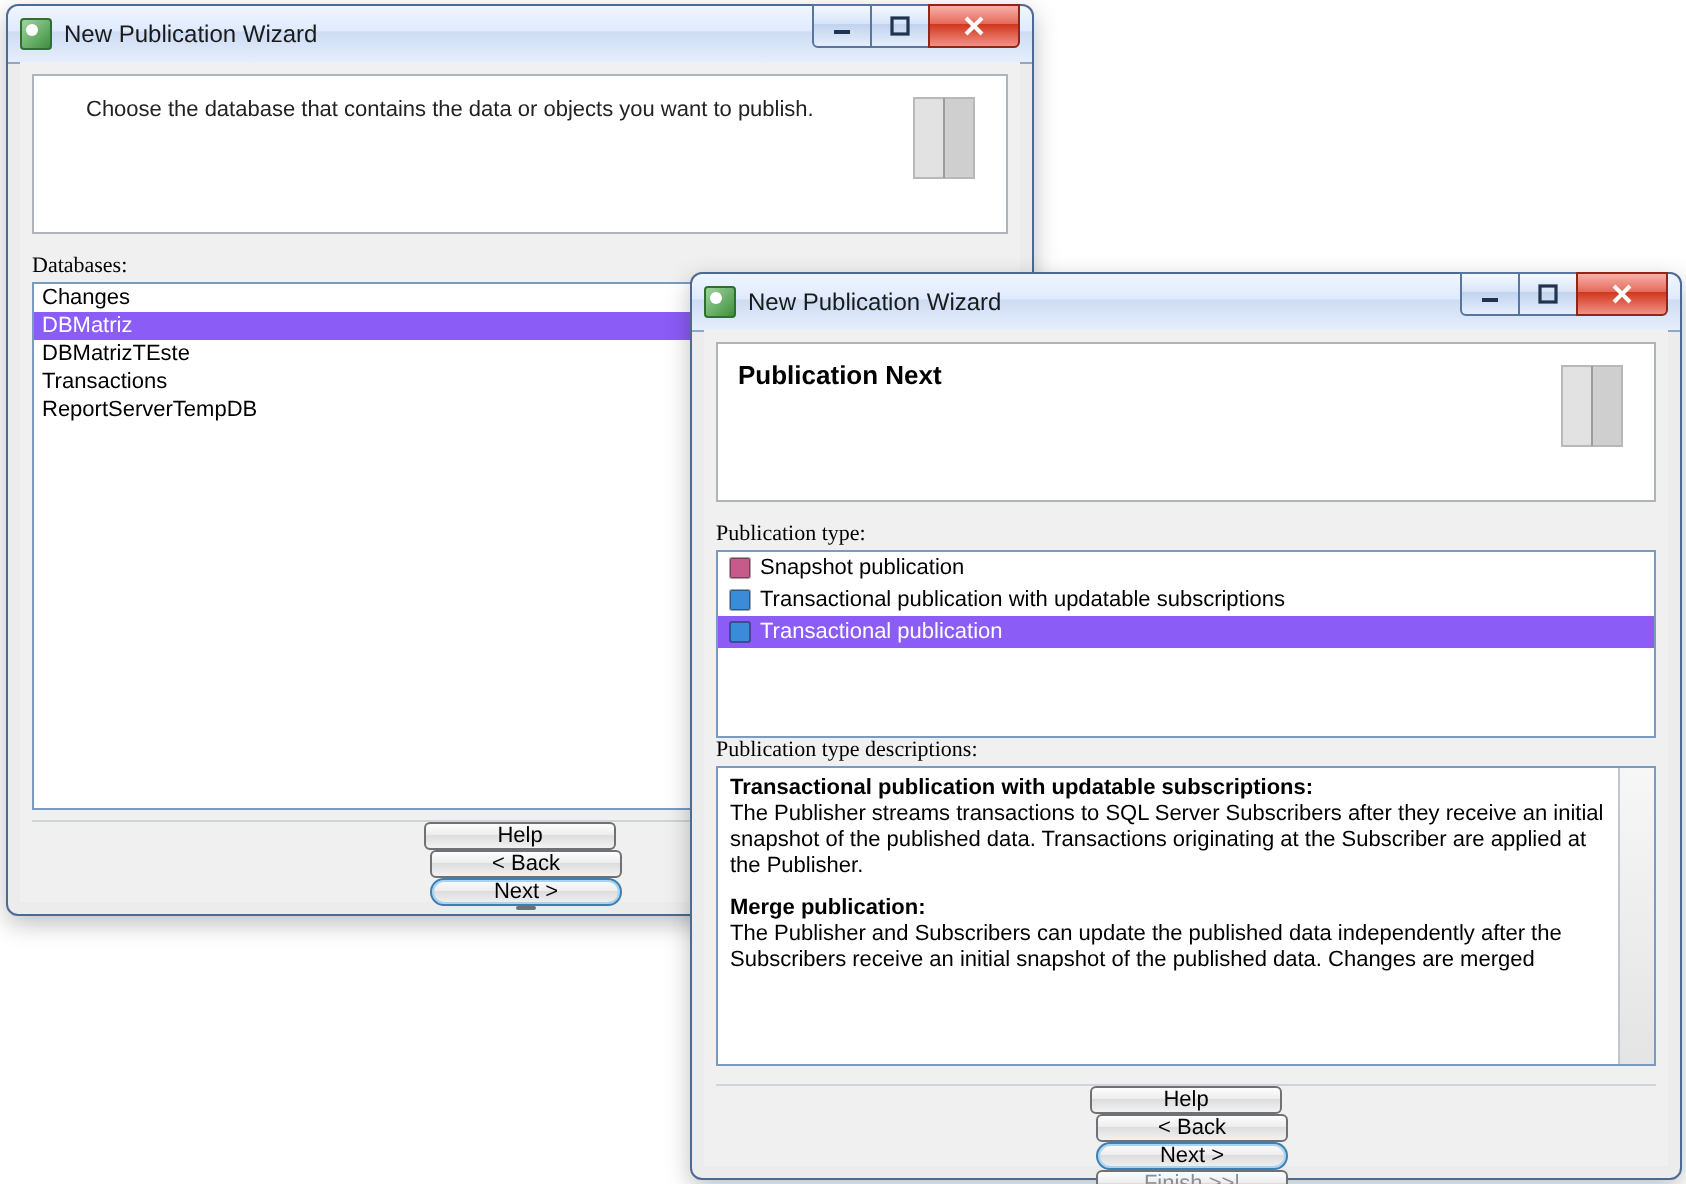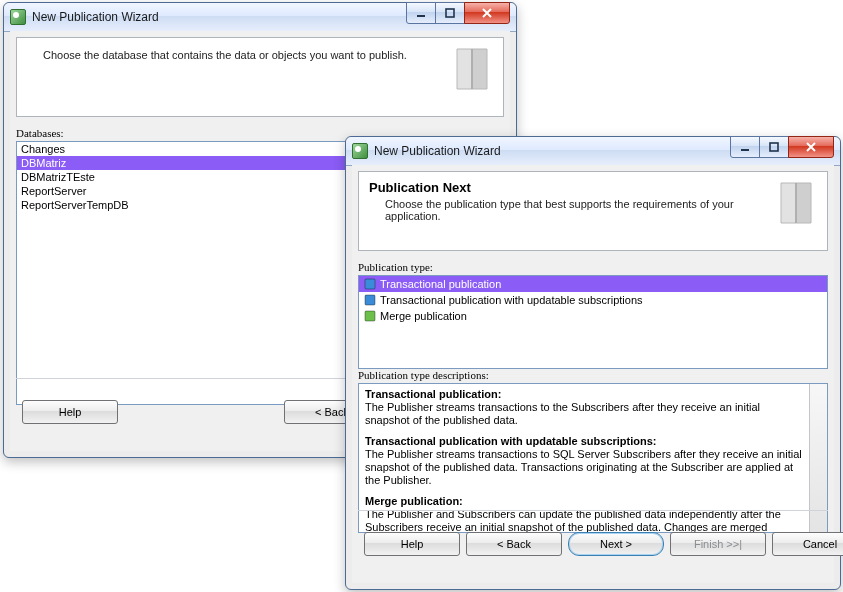--- a/index.html
+++ b/index.html
@@ -25,21 +25,21 @@
   .section-label{margin:10px 0 2px 0;font-size:11px;font-family:Liberation Serif, serif;}
   .listbox{flex:1 1 auto;min-height:0;border:1px solid #7a9ac0;background:#fff;overflow:auto;}
   .listbox .row{padding:1px 4px;display:flex;align-items:center;white-space:nowrap;font-size:11px;}
   .listbox .row .ricon{width:14px;height:14px;margin-right:3px;display:inline-flex;align-items:center;justify-content:center;}
   .listbox .row.selected{background:#8b5cf6;color:#fff;}
   .descbox{border:1px solid #7a9ac0;background:#fff;padding:4px 6px;overflow:auto;position:relative;height:140px;}
   .descbox::after{content:"";position:absolute;right:0;top:0;bottom:0;width:17px;background:linear-gradient(#f7f7f7,#e4e4e4);border-left:1px solid #c2c6cc;}
   .descbox .thumb{position:absolute;right:2px;top:40px;width:13px;height:40px;background:linear-gradient(#e8eef9,#c4d5ee);border:1px solid #8fa7c7;border-radius:2px;}
   .descbox b{font-weight:bold;}
   .descbox p{margin:0 0 8px 0;font-size:11px;line-height:13px;padding-right:18px;}
-  .btnrow{position:absolute;left:0;right:0;bottom:0;height:34px;border-top:1px solid #d0d4da;display:flex;align-items:center;padding:16px 6px;}
+  .btnrow{position:absolute;left:0;right:0;bottom:0;height:34px;border-top:1px solid #d0d4da;display:flex;align-items:center;padding:0 6px;flex-direction:column;}
   .btn{height:22px;min-width:74px;border:1px solid #707174;border-radius:3px;background:linear-gradient(#fdfdfd,#ededed 45%,#dcdcdc 46%,#f2f2f2);font-size:11px;display:flex;align-items:center;justify-content:center;padding:0 10px;margin-left:6px;}
   .btn.first{margin-left:0;}
   .btn.default{border-color:#3c7fb1;box-shadow:0 0 0 1px #a9d3f2 inset;border-radius:11px;}
   .btn.disabled{color:#8a8d91;}
   .spacer{flex:1 1 auto;}
   .content-stack{position:absolute;left:0;right:0;top:0;bottom:40px;display:flex;flex-direction:column;}
 </style>
 </head>
 <body>
 
@@ -76,21 +76,21 @@
                 <path d="M25 5 L40 5 L40 45 L25 45 Z" fill="#cfcfcf" stroke="#b8b8b8"></path>
                 <path d="M25 5 L25 45" stroke="#9c9c9c"></path>
               </svg>
           </div>
         </div>
         <div class="section-label">Databases:</div>
         <div class="listbox" id="w1list">
             <div class="row">Changes</div>
             <div class="row selected">DBMatriz</div>
             <div class="row">DBMatrizTEste</div>
-            <div class="row">ReportServer</div>
+            <div class="row">Transactions</div>
             <div class="row">ReportServerTempDB</div>
           </div>
       </div>
       <div class="btnrow">
         <div class="btn first">Help</div>
         <div class="spacer"></div>
         <div class="btn">&lt; Back</div>
         <div class="btn default">Next &gt;</div>
 
         <div class="btn disabled" style="min-width:8px;padding:0;"></div>
@@ -119,59 +119,57 @@
             <path d="M2 1 L10 9 M10 1 L2 9" stroke="#fff" stroke-width="2"></path>
           </svg>
         </div>
     </div>
   </div>
   <div class="client">
     <div class="client-inner">
       <div class="content-stack">
         <div class="hdrpane">
           <div class="title">Publication Next</div>
-          <div class="sub">Choose the publication type that best supports the requirements of your application.</div>
           <div class="bookicon">
             <svg viewBox="0 0 50 50">
                 <path d="M10 5 L25 5 L25 45 L10 45 Z" fill="#e2e2e2" stroke="#b8b8b8"></path>
                 <path d="M25 5 L40 5 L40 45 L25 45 Z" fill="#cfcfcf" stroke="#b8b8b8"></path>
                 <path d="M25 5 L25 45" stroke="#9c9c9c"></path>
               </svg>
           </div>
         </div>
         <div class="section-label">Publication type:</div>
         <div class="listbox" id="w2list" style="flex:0 0 auto;height:92px;">
-            <div class="row selected">
+            <div class="row">
               <span class="ricon">
                 <svg width="12" height="12">
-                  <rect x="1" y="1" width="10" height="10" rx="1" fill="#3a8bd8" stroke="rgba(0,0,0,.35)"></rect>
+                  <rect x="1" y="1" width="10" height="10" rx="1" fill="#c65b8b" stroke="rgba(0,0,0,.35)"></rect>
                 </svg>
               </span>
-              <span>Transactional publication</span>
+              <span>Snapshot publication</span>
             </div>
             <div class="row">
               <span class="ricon">
                 <svg width="12" height="12">
                   <rect x="1" y="1" width="10" height="10" rx="1" fill="#3a8bd8" stroke="rgba(0,0,0,.35)"></rect>
                 </svg>
               </span>
               <span>Transactional publication with updatable subscriptions</span>
             </div>
-            <div class="row">
+            <div class="row selected">
               <span class="ricon">
                 <svg width="12" height="12">
-                  <rect x="1" y="1" width="10" height="10" rx="1" fill="#6bbf4a" stroke="rgba(0,0,0,.35)"></rect>
+                  <rect x="1" y="1" width="10" height="10" rx="1" fill="#3a8bd8" stroke="rgba(0,0,0,.35)"></rect>
                 </svg>
               </span>
-              <span>Merge publication</span>
+              <span>Transactional publication</span>
             </div>
           </div>
         <div class="section-label" style="margin-top:0;">Publication type descriptions:</div>
         <div class="descbox" id="w2desc">
-            <p><b>Transactional publication:</b><br>The Publisher streams transactions to the Subscribers after they receive an initial snapshot of the published data.</p>
             <p><b>Transactional publication with updatable subscriptions:</b><br>The Publisher streams transactions to SQL Server Subscribers after they receive an initial snapshot of the published data. Transactions originating at the Subscriber are applied at the Publisher.</p>
             <p><b>Merge publication:</b><br>The Publisher and Subscribers can update the published data independently after the Subscribers receive an initial snapshot of the published data. Changes are merged</p>
             <div class="thumb"></div>
           </div>
       </div>
       <div class="btnrow">
         <div class="btn first">Help</div>
         <div class="spacer"></div>
         <div class="btn">&lt; Back</div>
         <div class="btn default">Next &gt;</div>

